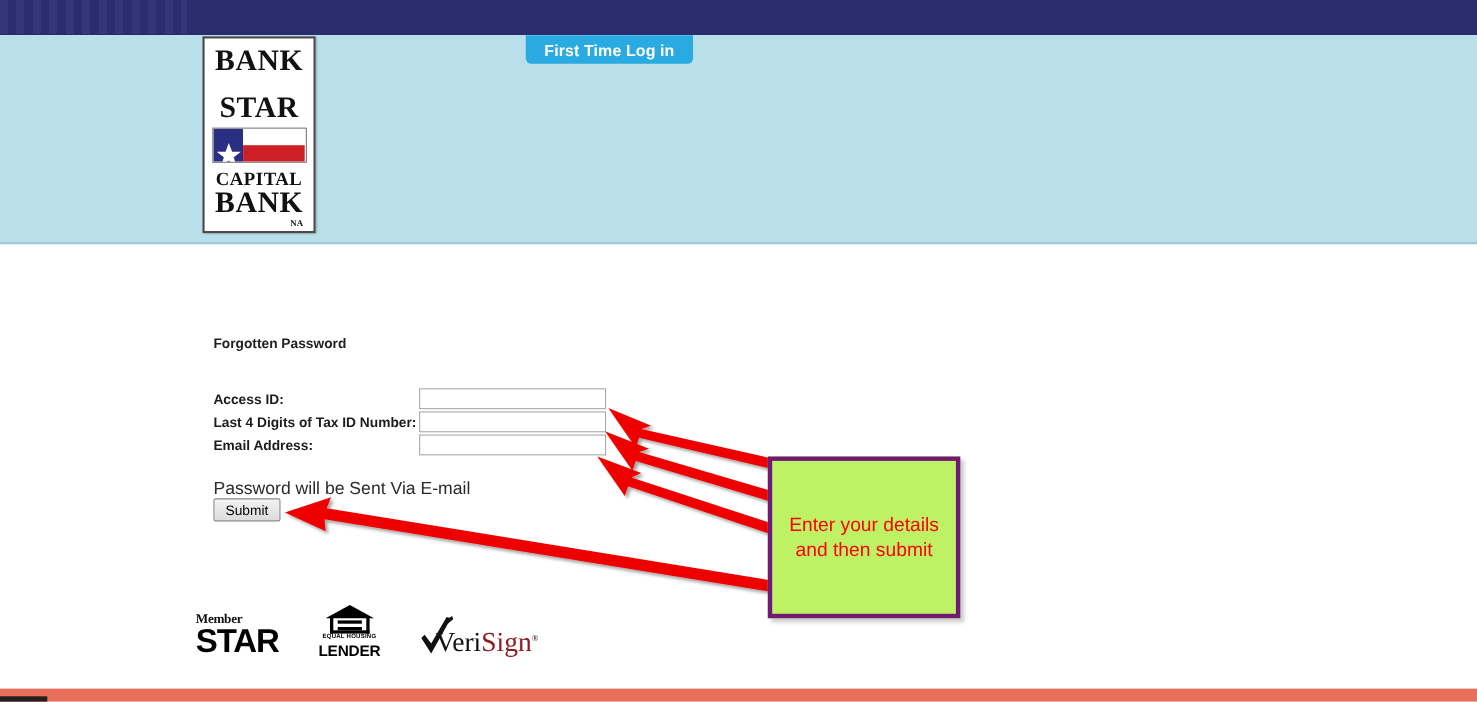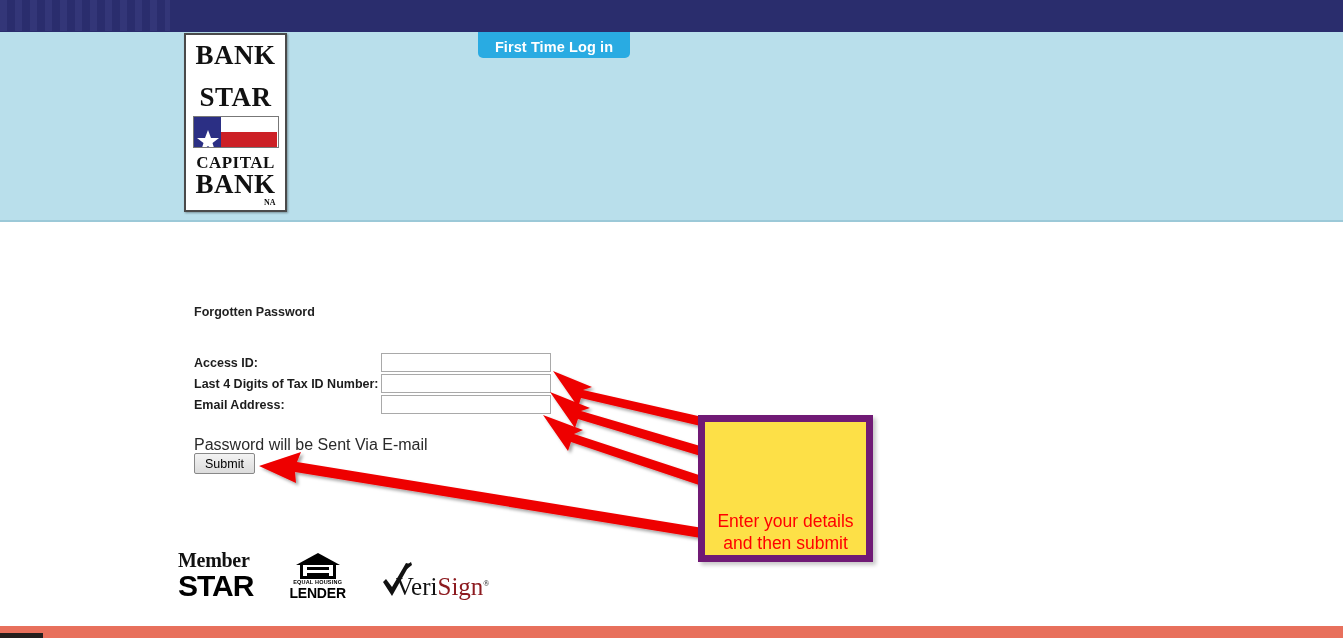--- a/index.html
+++ b/index.html
@@ -188,21 +188,21 @@
     left: 178px; top: 550px;
     display: flex;
     align-items: flex-end;
     gap: 36px;
   }
   
   #badge-fdic { text-align: left; line-height: 1; }
   #fdic-member {
     font-family: "Liberation Serif", serif;
     font-weight: bold;
-    font-size: 20px;
+    font-size: 12px;
     color: #111111;
     letter-spacing: -0.3px;
   }
   #fdic-main {
     font-family: "Liberation Sans", sans-serif;
     font-weight: bold;
     font-size: 30px;
     color: #000000;
     letter-spacing: -1px;
     margin-top: 1px;
@@ -273,26 +273,26 @@
     font-size: 8px;
     color: #111111;
     vertical-align: super;
   }
 
   
   #callout-box {
     position: absolute;
     left: 698px; top: 415px;
     width: 175px; height: 147px;
-    background: #fde047;
-    border: 7px solid #701a75;
+    background: #bef264;
+    border: 4px solid #701a75;
     box-sizing: border-box;
     box-shadow: 3px 3px 4px rgba(0,0,0,0.22);
     display: flex;
-    align-items: flex-end;
+    align-items: center;
     justify-content: center;
     z-index: 8;
   }
   #callout-text {
     color: #ff0000;
     font-size: 17.5px;
     line-height: 1.25;
     text-align: center;
     white-space: pre-line;
   }

